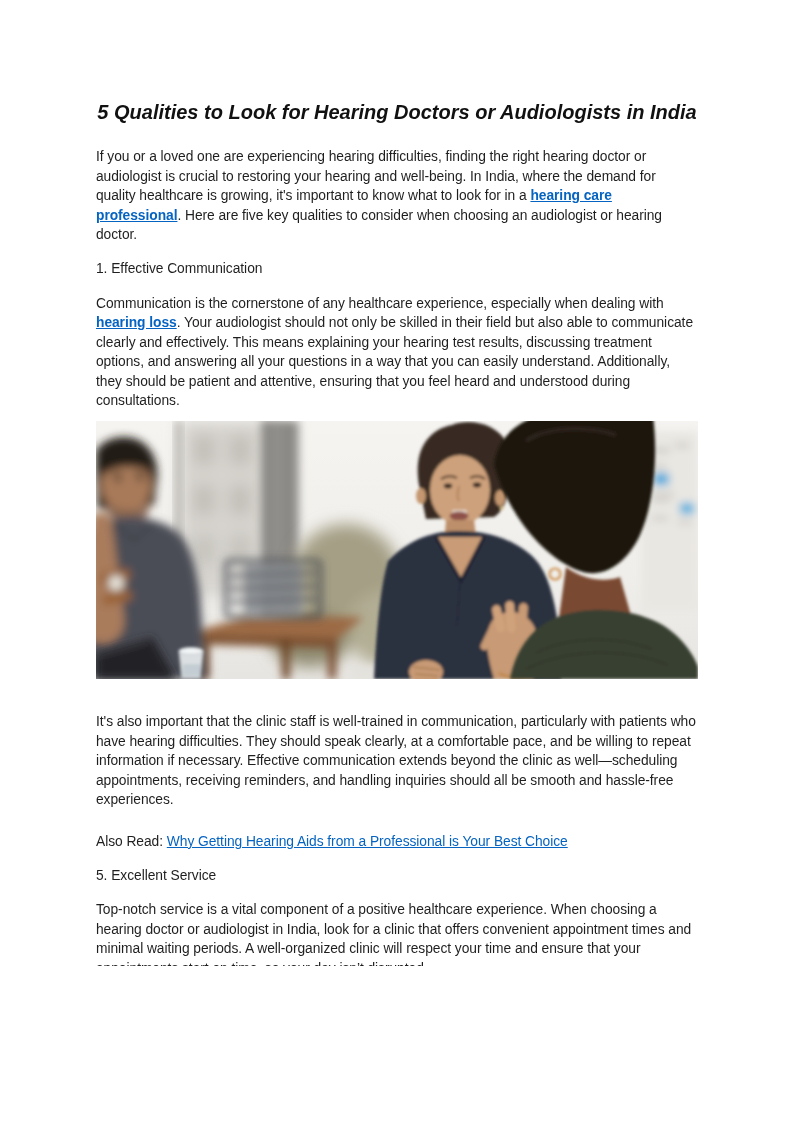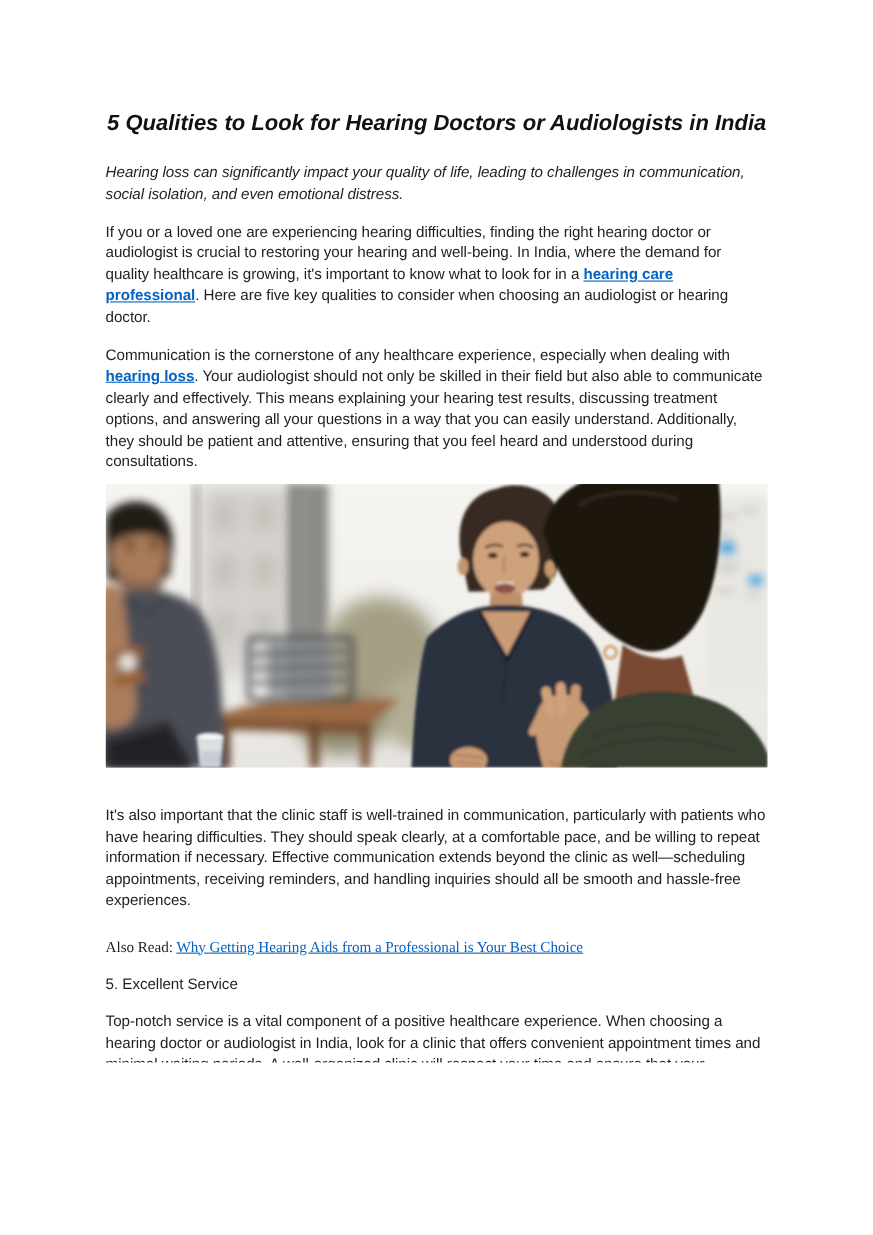--- a/index.html
+++ b/index.html
@@ -50,37 +50,36 @@
   figure.photo {
     margin: -4px 0 33px 0;
     padding: 0;
     width: 602px;
     height: 258px;
     overflow: hidden;
     line-height: 0;
   }
   p.also-read {
     margin-top: 22px;
-    font-family: Liberation Serif, serif;
   }
   p.heading {
     margin-bottom: 15px;
   }
 </style>
 </head>
 <body>
 
 <div class="page">
 
   <h1 class="doc-title">5 Qualities to Look for Hearing Doctors or Audiologists in India</h1>
 
-  <p class="intro">Hearing loss can significantly impact your quality of life, leading to challenges in communication, social isolation, and even emotional distress.</p>
 
   <p><span>If you or a loved one are experiencing hearing difficulties, finding the right hearing doctor or audiologist is crucial to restoring your hearing and well-being. In India, where the demand for quality healthcare is growing, it's important to know what to look for in a </span><a href="#" class="doc-link strong">hearing care professional</a><span>. Here are five key qualities to consider when choosing an audiologist or hearing doctor.</span></p>
 
+  <p class="heading">1. Effective Communication</p>
 
   <p><span>Communication is the cornerstone of any healthcare experience, especially when dealing with </span><a href="#" class="doc-link strong">hearing loss</a><span>. Your audiologist should not only be skilled in their field but also able to communicate clearly and effectively. This means explaining your hearing test results, discussing treatment options, and answering all your questions in a way that you can easily understand. Additionally, they should be patient and attentive, ensuring that you feel heard and understood during consultations.</span></p>
 
   <figure class="photo">
     <svg width="602" height="258" viewBox="0 0 602 258" preserveAspectRatio="none" role="img">
       <defs>
         <filter id="b8" x="-30%" y="-30%" width="160%" height="160%">
             <feGaussianBlur stdDeviation="8"></feGaussianBlur>
           </filter>
         <filter id="b4" x="-30%" y="-30%" width="160%" height="160%">

